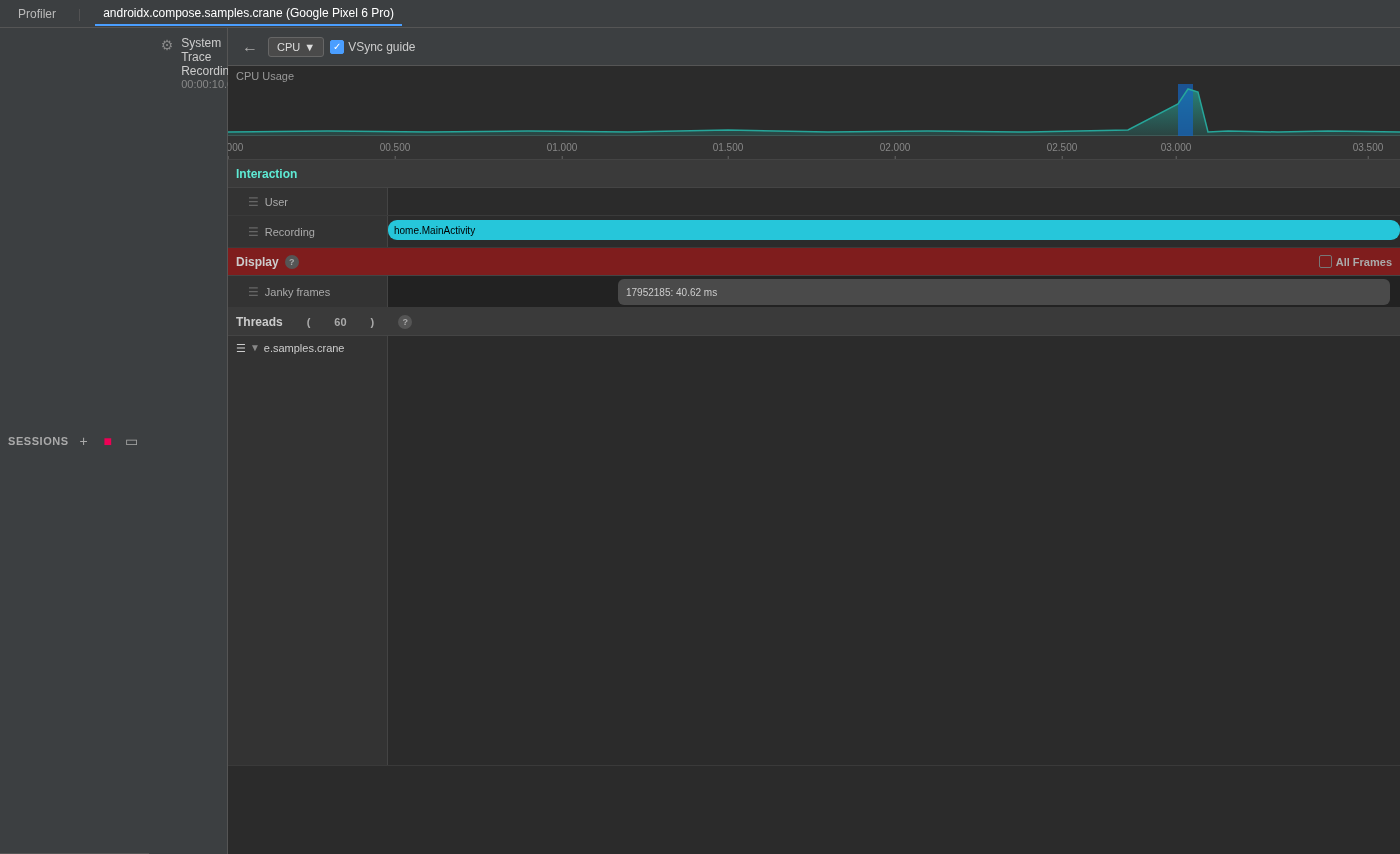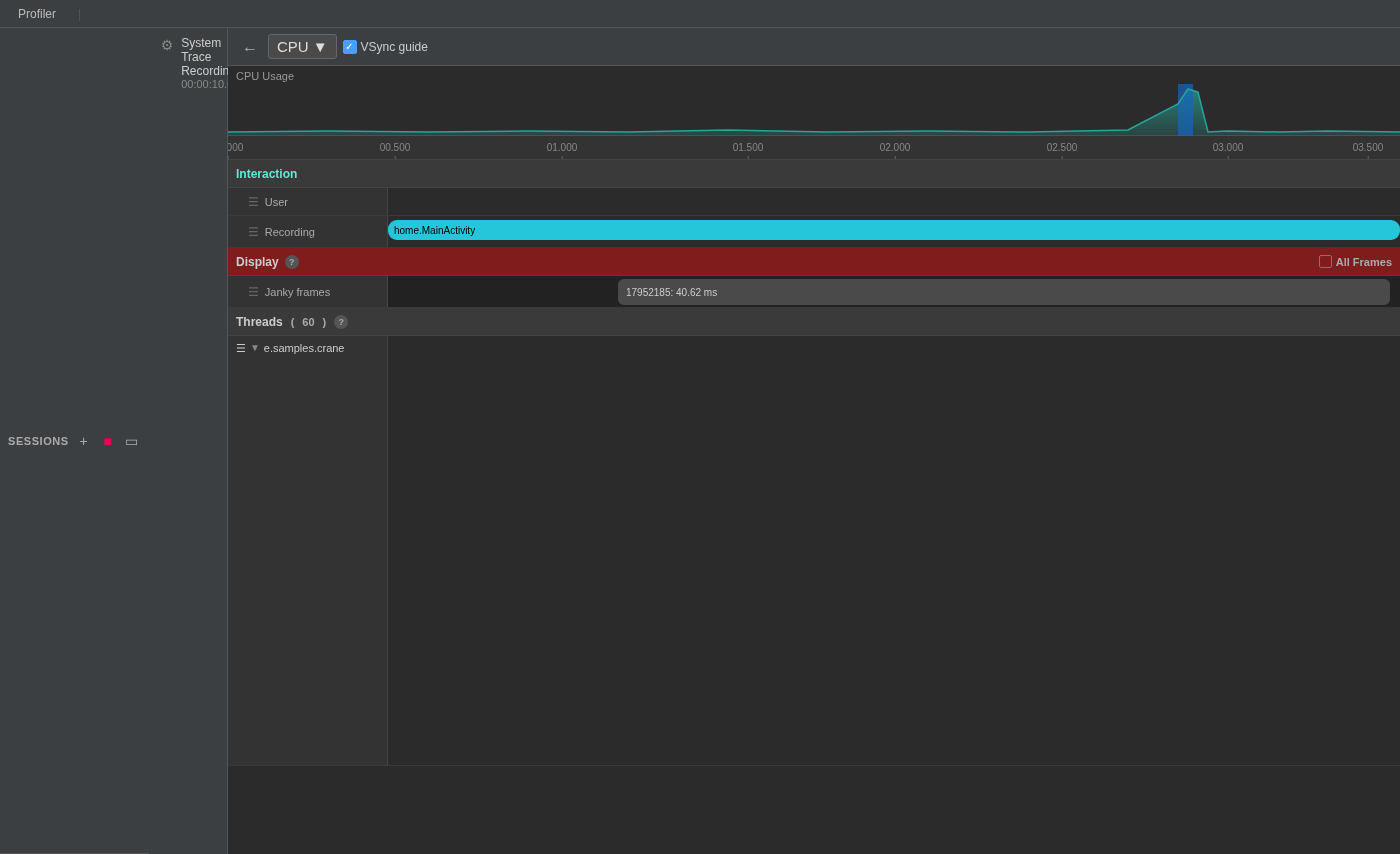--- a/index.html
+++ b/index.html
@@ -111,21 +111,21 @@
       flex-shrink: 0;
     }
     .nav-btn {
       background: none; border: none; color: #aaa;
       font-size: 16px; cursor: pointer; padding: 2px 4px;
     }
     .cpu-selector {
       background: #4a4a4a;
       border: 1px solid #666;
       color: #ddd;
-      font-size: 15px;
+      font-size: 11px;
       padding: 3px 8px;
       border-radius: 3px;
       cursor: pointer;
       display: flex; align-items: center; gap: 4px;
     }
     .vsync-label {
       display: flex; align-items: center; gap: 4px;
       font-size: 12px; color: #ccc;
     }
     .checkbox-blue {
@@ -275,21 +275,21 @@
     .threads-header {
       background: #3a3a3a;
       border-bottom: 1px solid #444;
       height: 28px;
       display: flex;
       align-items: center;
       padding: 0 8px;
       font-size: 12px;
       color: #ccc;
       font-weight: 600;
-      gap: 8px;
+      gap: 24px;
     }
 
     
     .thread-label {
       width: 160px;
       flex-shrink: 0;
       display: flex;
       align-items: center;
       padding: 4px 8px;
       font-size: 11px;
@@ -312,20 +312,21 @@
     .sections-container::-webkit-scrollbar { width: 6px; }
     .sections-container::-webkit-scrollbar-track { background: #333; }
     .sections-container::-webkit-scrollbar-thumb { background: #555; border-radius: 3px; }
   </style>
 </head>
 <body>
 
 <div class="title-bar">
   <span class="title-bar-tab">Profiler</span>
   <span class="title-separator">|</span>
+  <span class="title-bar-tab active">androidx.compose.samples.crane (Google Pixel 6 Pro)</span>
 </div>
 
 <div class="main-layout">
 
   <div class="sidebar">
     <div class="sidebar-header">
       <span class="sidebar-header-title">SESSIONS</span>
       <span class="icon-btn">+</span>
       <span class="icon-btn icon-red">■</span>
       <span class="icon-btn">▭</span>
@@ -371,24 +372,24 @@
         <rect x="950" y="0" width="15" height="52" fill="#1565c0" opacity="0.7"></rect>
 
         <polyline points="0,48 100,47 200,48 300,47 400,48 500,46 600,48 700,47 800,48 900,46 950,20 960,5 970,8 980,48 1000,47 1050,48 1100,47 1172,48" fill="none" stroke="#26a69a" stroke-width="1.5"></polyline>
       </svg>
     </div>
 
     <div class="timeline-ruler">
       <div class="ruler-tick" style="left: 0px;">00.000</div>
       <div class="ruler-tick" style="left: 167px;">00.500</div>
       <div class="ruler-tick" style="left: 334px;">01.000</div>
-      <div class="ruler-tick" style="left: 520px;">01.500</div>
+      <div class="ruler-tick" style="left: 500px;">01.500</div>
       <div class="ruler-tick" style="left: 667px;">02.000</div>
       <div class="ruler-tick" style="left: 834px;">02.500</div>
-      <div class="ruler-tick" style="left: 1000px;">03.000</div>
+      <div class="ruler-tick" style="left: 948px;">03.000</div>
       <div class="ruler-tick" style="left: 1140px;">03.500</div>
     </div>
 
     <div class="sections-container">
 
       <div class="section-header">
         <span>Interaction</span>
       </div>
 
       <div class="section-row" style="height: 28px;">

